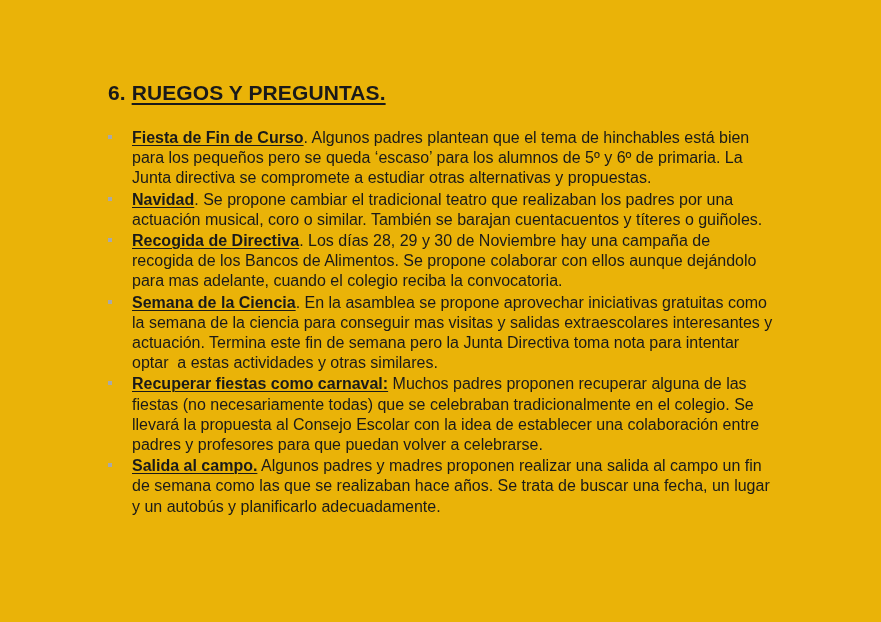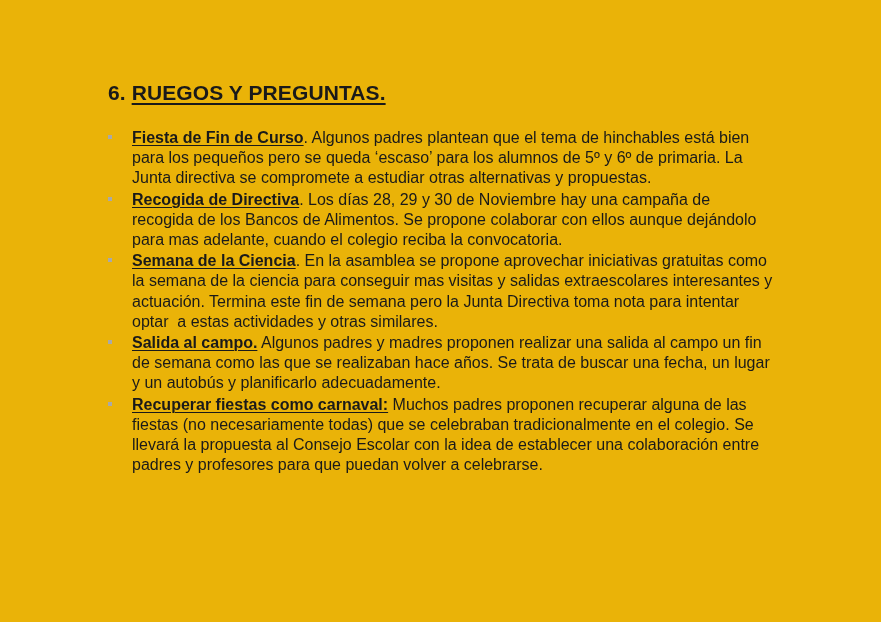--- a/index.html
+++ b/index.html
@@ -87,36 +87,40 @@
       <span class="title">RUEGOS Y PREGUNTAS.</span>
     </h1>
 
     <ul class="bullet-list">
 
       <li class="bullet-item">
         <span class="bullet-marker"></span>
         <span class="lead">Fiesta de Fin de Curso</span><span class="body-text">. Algunos padres plantean que el tema de hinchables está bien para los pequeños pero se queda ‘escaso’ para los alumnos de 5º y 6º de primaria. La Junta directiva se compromete a estudiar otras alternativas y propuestas.</span>
       </li>
 
+      <li class="bullet-item">
+        <span class="bullet-marker"></span>
+        <span class="lead">Navidad</span><span class="body-text">. Se propone cambiar el tradicional teatro que realizaban los padres por una actuación musical, coro o similar. También se barajan cuentacuentos y títeres o guiñoles.</span>
+      </li>
 
       <li class="bullet-item">
         <span class="bullet-marker"></span>
         <span class="lead">Recogida de Directiva</span><span class="body-text">. Los días 28, 29 y 30 de Noviembre hay una campaña de recogida de los Bancos de Alimentos. Se propone colaborar con ellos aunque dejándolo para mas adelante, cuando el colegio reciba la convocatoria.</span>
       </li>
 
       <li class="bullet-item">
         <span class="bullet-marker"></span>
         <span class="lead">Semana de la Ciencia</span><span class="body-text">. En la asamblea se propone aprovechar iniciativas gratuitas como la semana de la ciencia para conseguir mas visitas y salidas extraescolares interesantes y actuación. Termina este fin de semana pero la Junta Directiva toma nota para intentar optar  a estas actividades y otras similares.</span>
       </li>
 
       <li class="bullet-item">
         <span class="bullet-marker"></span>
-        <span class="lead">Salida al campo.</span><span class="body-text"> Algunos padres y madres proponen realizar una salida al campo un fin de semana como las que se realizaban hace años. Se trata de buscar una fecha, un lugar y un autobús y planificarlo adecuadamente.</span>
+        <span class="lead">Recuperar fiestas como carnaval:</span><span class="body-text"> Muchos padres proponen recuperar alguna de las fiestas (no necesariamente todas) que se celebraban tradicionalmente en el colegio. Se llevará la propuesta al Consejo Escolar con la idea de establecer una colaboración entre padres y profesores para que puedan volver a celebrarse.</span>
       </li>
 
       <li class="bullet-item">
         <span class="bullet-marker"></span>
-        <span class="lead">Recuperar fiestas como carnaval:</span><span class="body-text"> Muchos padres proponen recuperar alguna de las fiestas (no necesariamente todas) que se celebraban tradicionalmente en el colegio. Se llevará la propuesta al Consejo Escolar con la idea de establecer una colaboración entre padres y profesores para que puedan volver a celebrarse.</span>
+        <span class="lead">Salida al campo.</span><span class="body-text"> Algunos padres y madres proponen realizar una salida al campo un fin de semana como las que se realizaban hace años. Se trata de buscar una fecha, un lugar y un autobús y planificarlo adecuadamente.</span>
       </li>
 
     </ul>
   </div>
 </div>
 
 </body></html>

